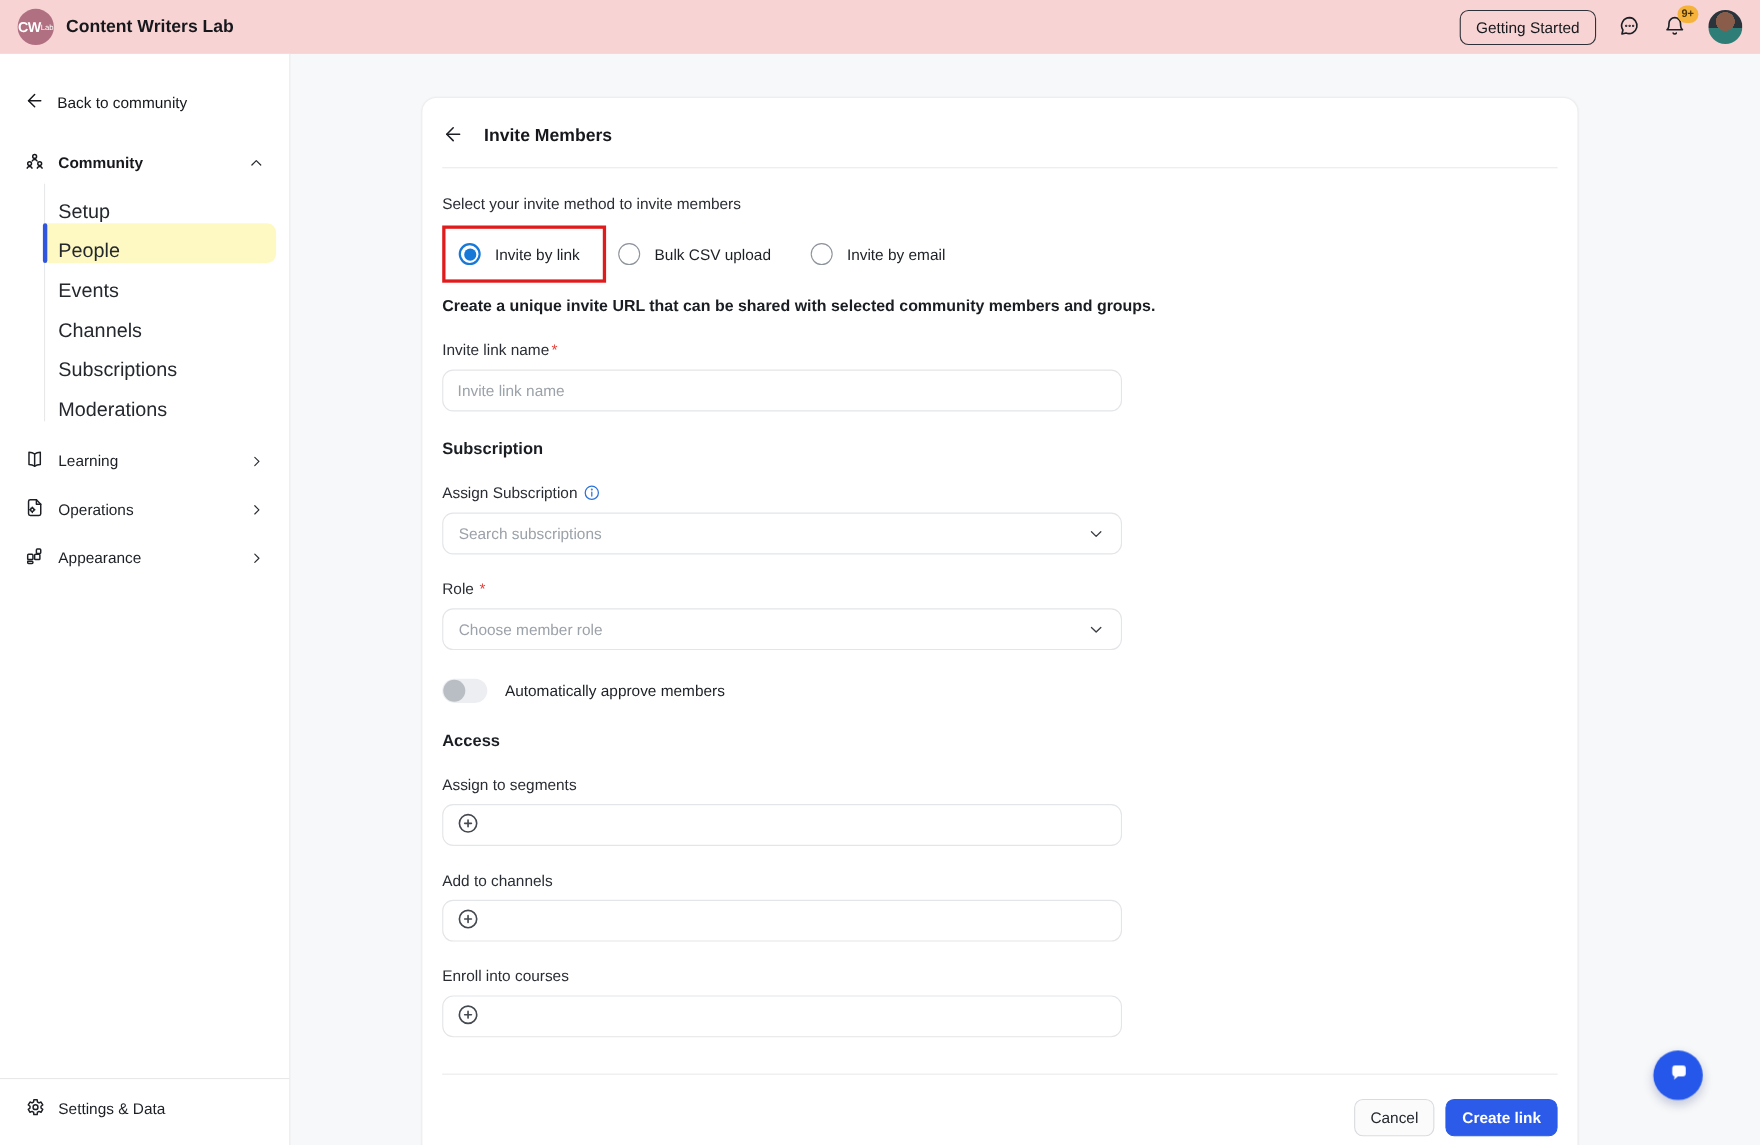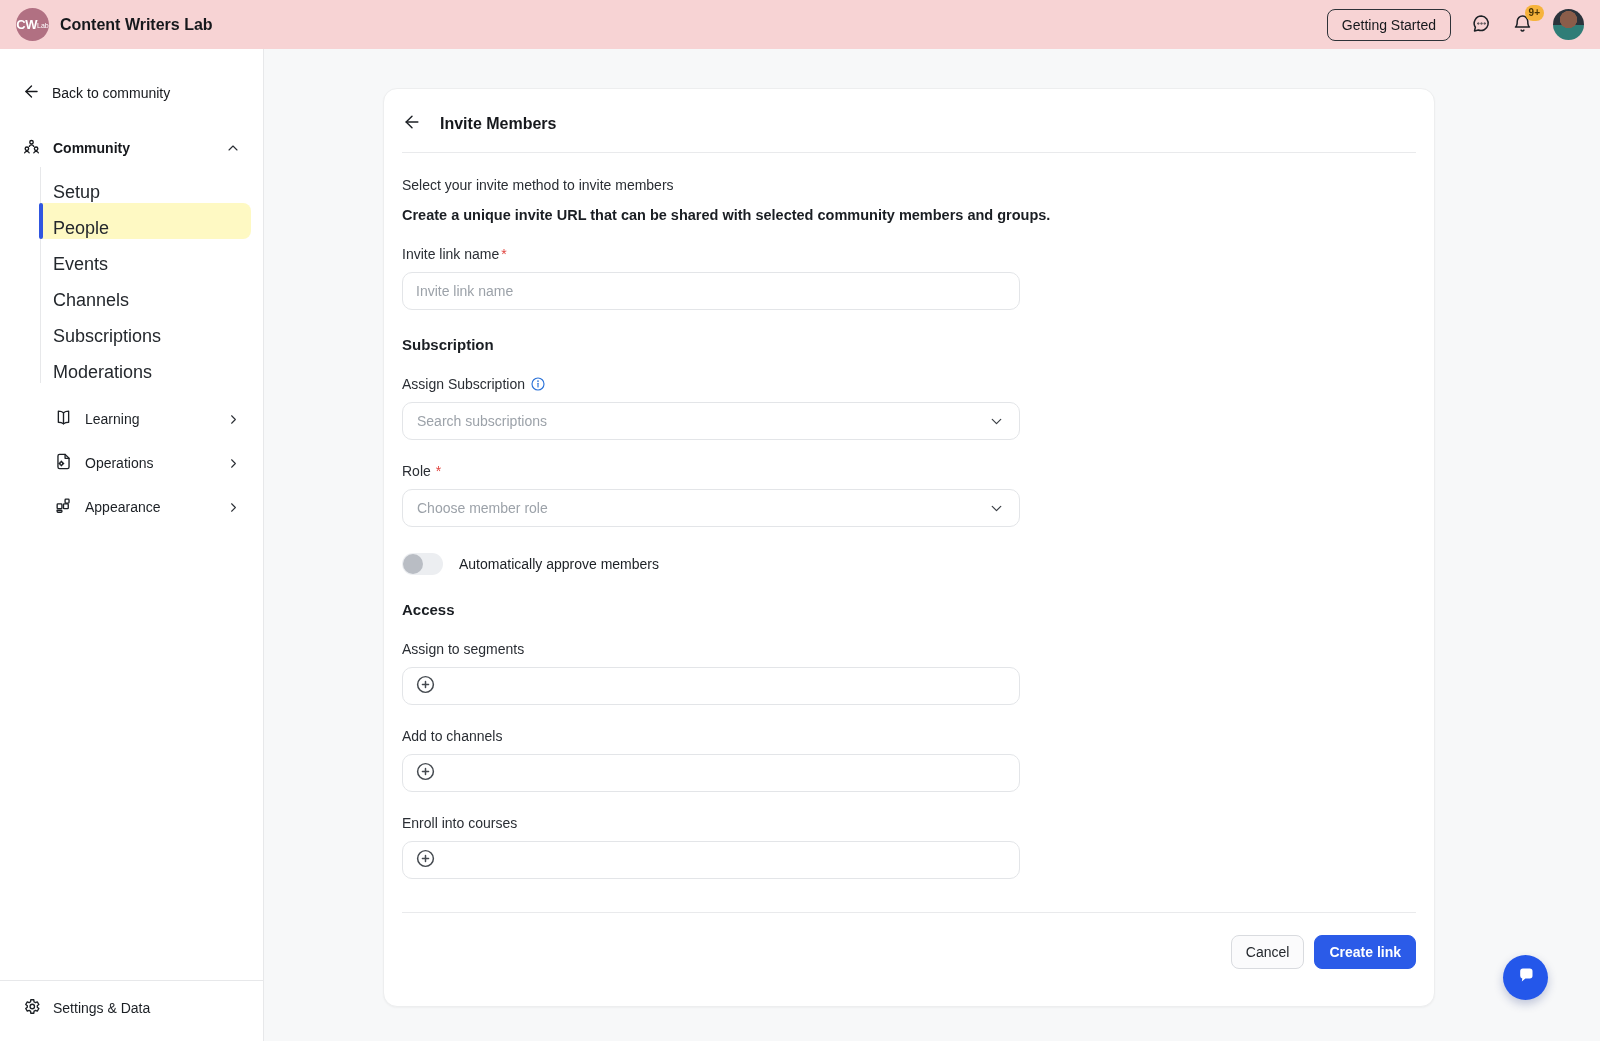--- a/index.html
+++ b/index.html
@@ -39,21 +39,21 @@
   .section-head { display:flex; align-items:center; gap:12px; margin:33px 22px 0;
     font-size:14px; font-weight:bold; color:#16181C; cursor:pointer; }
   .section-head .chev { margin-left:auto; color:#2A2E34; display:flex; }
   .section-head .chev svg { width:16px; height:16px; }
   .sub-list { margin:8px 12px 0 40px; border-left:1px solid #E7E8EA; }
   .sub-item { position:relative; display:flex; align-items:flex-end; height:36px;
     padding-left:12px; font-size:18px; color:#24282D; cursor:pointer; }
   .sub-item.active { background:#fef9c3; border-radius:0 8px 8px 0; font-weight:500; }
   .sub-item.active::before { content:""; position:absolute; left:-2px; top:0; bottom:0;
     width:4px; background:#3056E0; border-radius:2px; }
-  .nav-list { margin-top:14px;padding-left:32px; }
+  .nav-list { margin-top:14px; }
   .nav-item { display:flex; align-items:center; gap:12px; padding:11px 22px;
     font-size:14px; color:#1C2025; cursor:pointer; }
   .nav-item .chev { margin-left:auto; display:flex; color:#2A2E34; }
   .nav-item .chev svg { width:15px; height:15px; }
   .sidebar-bottom { margin-top:auto; border-top:1px solid #E7E8EA; padding:16px 22px 22px;
     display:flex; align-items:center; gap:12px; font-size:14px; cursor:pointer;text-align:right; }
 
   
   .main { flex:1; padding:39px 0 16px 119px; }
   .card { width:1052px; background:#fff; border:1px solid #EDEEEF; border-radius:14px;
@@ -275,20 +275,36 @@
                 <path d="M19 12H5"></path>
                 <path d="M12 19l-7-7 7-7"></path>
               </svg>
           </span>
         </button>
         <span class="page-title">Invite Members</span>
       </div>
 
       <div class="method-prompt">Select your invite method to invite members</div>
 
+      <div class="radio-row">
+        <div class="highlight-box">
+          <div class="radio-opt">
+            <span class="radio checked"></span>
+            <span class="lbl">Invite by link</span>
+          </div>
+        </div>
+        <div class="radio-opt gap36">
+          <span class="radio"></span>
+          <span>Bulk CSV upload</span>
+        </div>
+        <div class="radio-opt">
+          <span class="radio"></span>
+          <span>Invite by email</span>
+        </div>
+      </div>
 
       <div class="description">Create a unique invite URL that can be shared with selected community members and groups.</div>
 
       <div class="field">
         <div class="field-label">
           <span>Invite link name</span>
             <span class="req">*</span>
         </div>
         <input class="text-input" type="text" placeholder="Invite link name" style="">
       </div>

